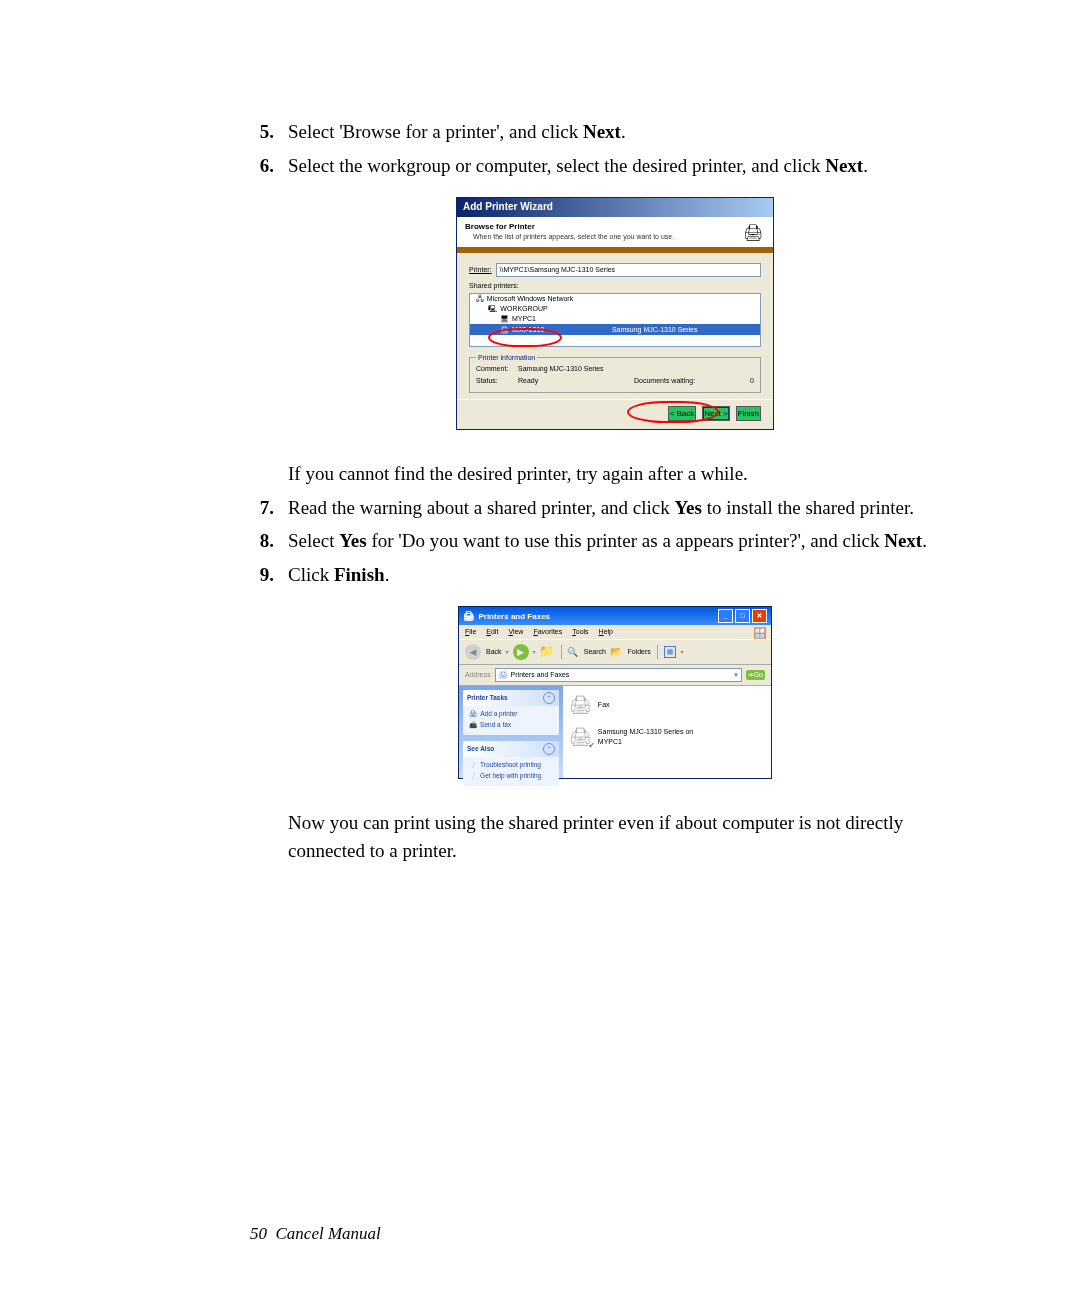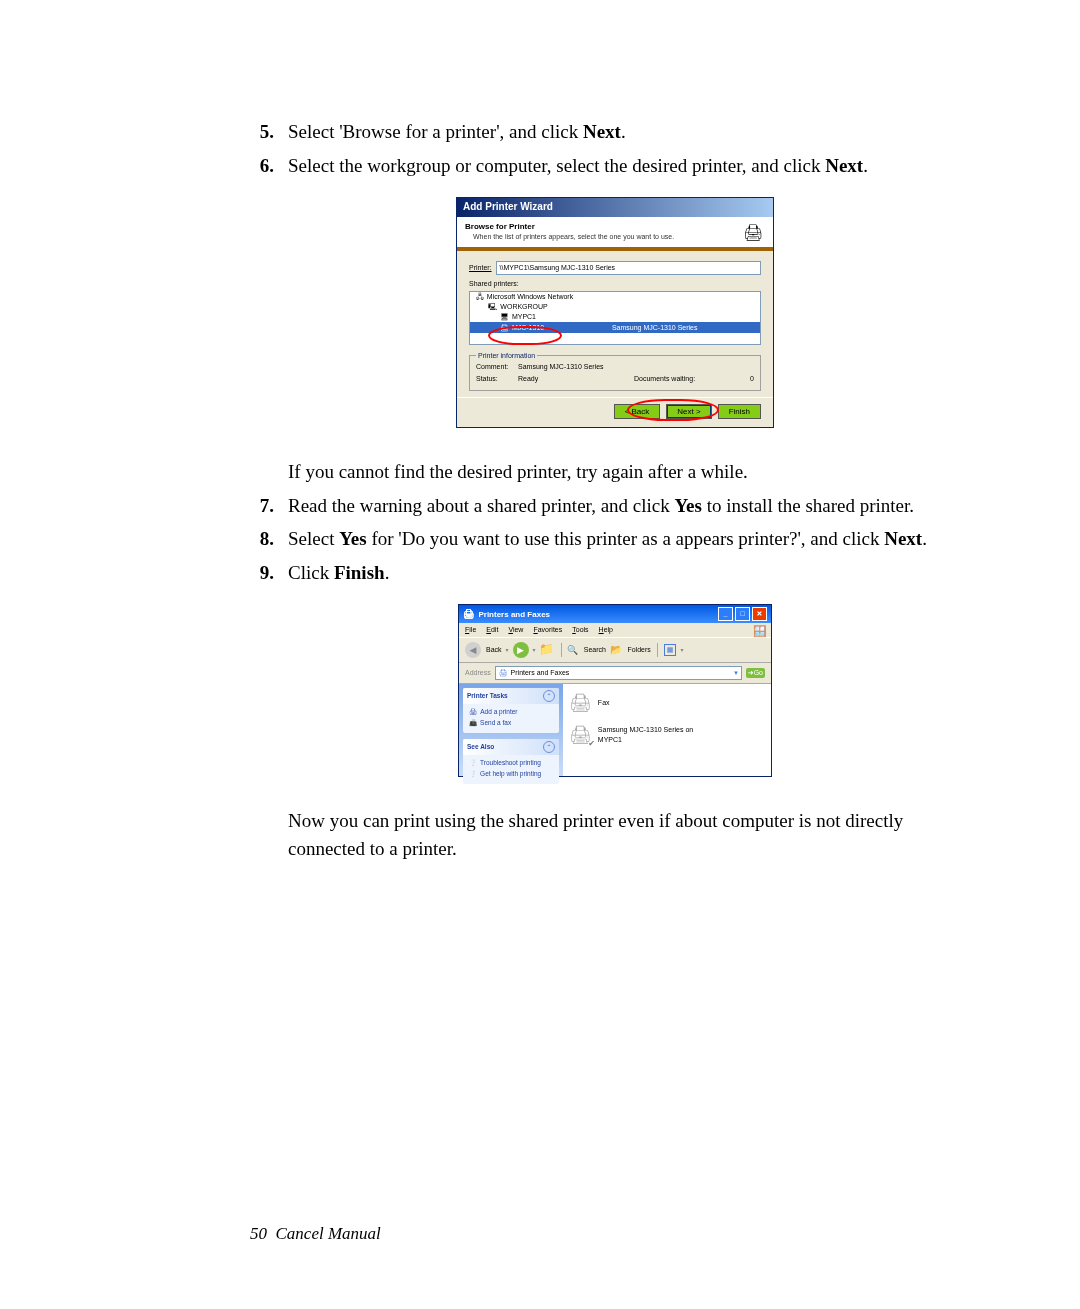--- a/index.html
+++ b/index.html
@@ -65,21 +65,21 @@
     color: #fff;
     padding: 2px 6px;
     font-size: 10px;
     font-weight: bold;
   }
   .wiz-head {
     background: #fff;
     display: flex;
     align-items: center;
     padding: 4px 8px;
-    border-bottom: 4px solid #a16207;
+    border-bottom: 6px solid #a16207;
   }
   .wiz-head-text { flex: 1; }
   .wiz-head-text .b { font-weight: bold; font-size: 8px; }
   .wiz-head-text .s { color: #333; margin-left: 8px; }
   .wiz-icon {
     width: 22px; height: 22px; position: relative;
   }
   .wiz-icon::before {
     content: "🖨";
     font-size: 16px;
@@ -120,22 +120,22 @@
   .wiz-info { border: 1px solid #A0A0A0; margin-top: 10px; padding: 4px 6px 6px 6px; position: relative; }
   .wiz-info .legend { position: absolute; top: -5px; left: 6px; background: #ECE9D8; padding: 0 2px; color: #0A246A; }
   .wiz-info-row { display: flex; margin-top: 2px; }
   .wiz-info-row .k { width: 42px; }
   .wiz-info-row .v { flex: 1; }
   .wiz-info-row .r { width: 90px; text-align: left; }
   .wiz-info-row .rn { width: 30px; text-align: right; }
   .wiz-buttons { display: flex; justify-content: flex-end; gap: 6px; padding: 6px 12px 8px 12px; border-top: 1px solid #fff; }
   .wiz-btn {
     border: 1px solid #555;
-    background: #84cc16;
-    padding: 2px 10px;
+    background: #22c55e;
+    padding: 2px 1px;
     font-size: 8px;
   }
   .wiz-btn.next { box-shadow: inset 0 0 0 1px #003C74; }
   .red-oval {
     position: absolute;
     border: 2px solid #f00;
     border-radius: 50% / 60%;
     width: 70px;
     height: 15px;
     pointer-events: none;

